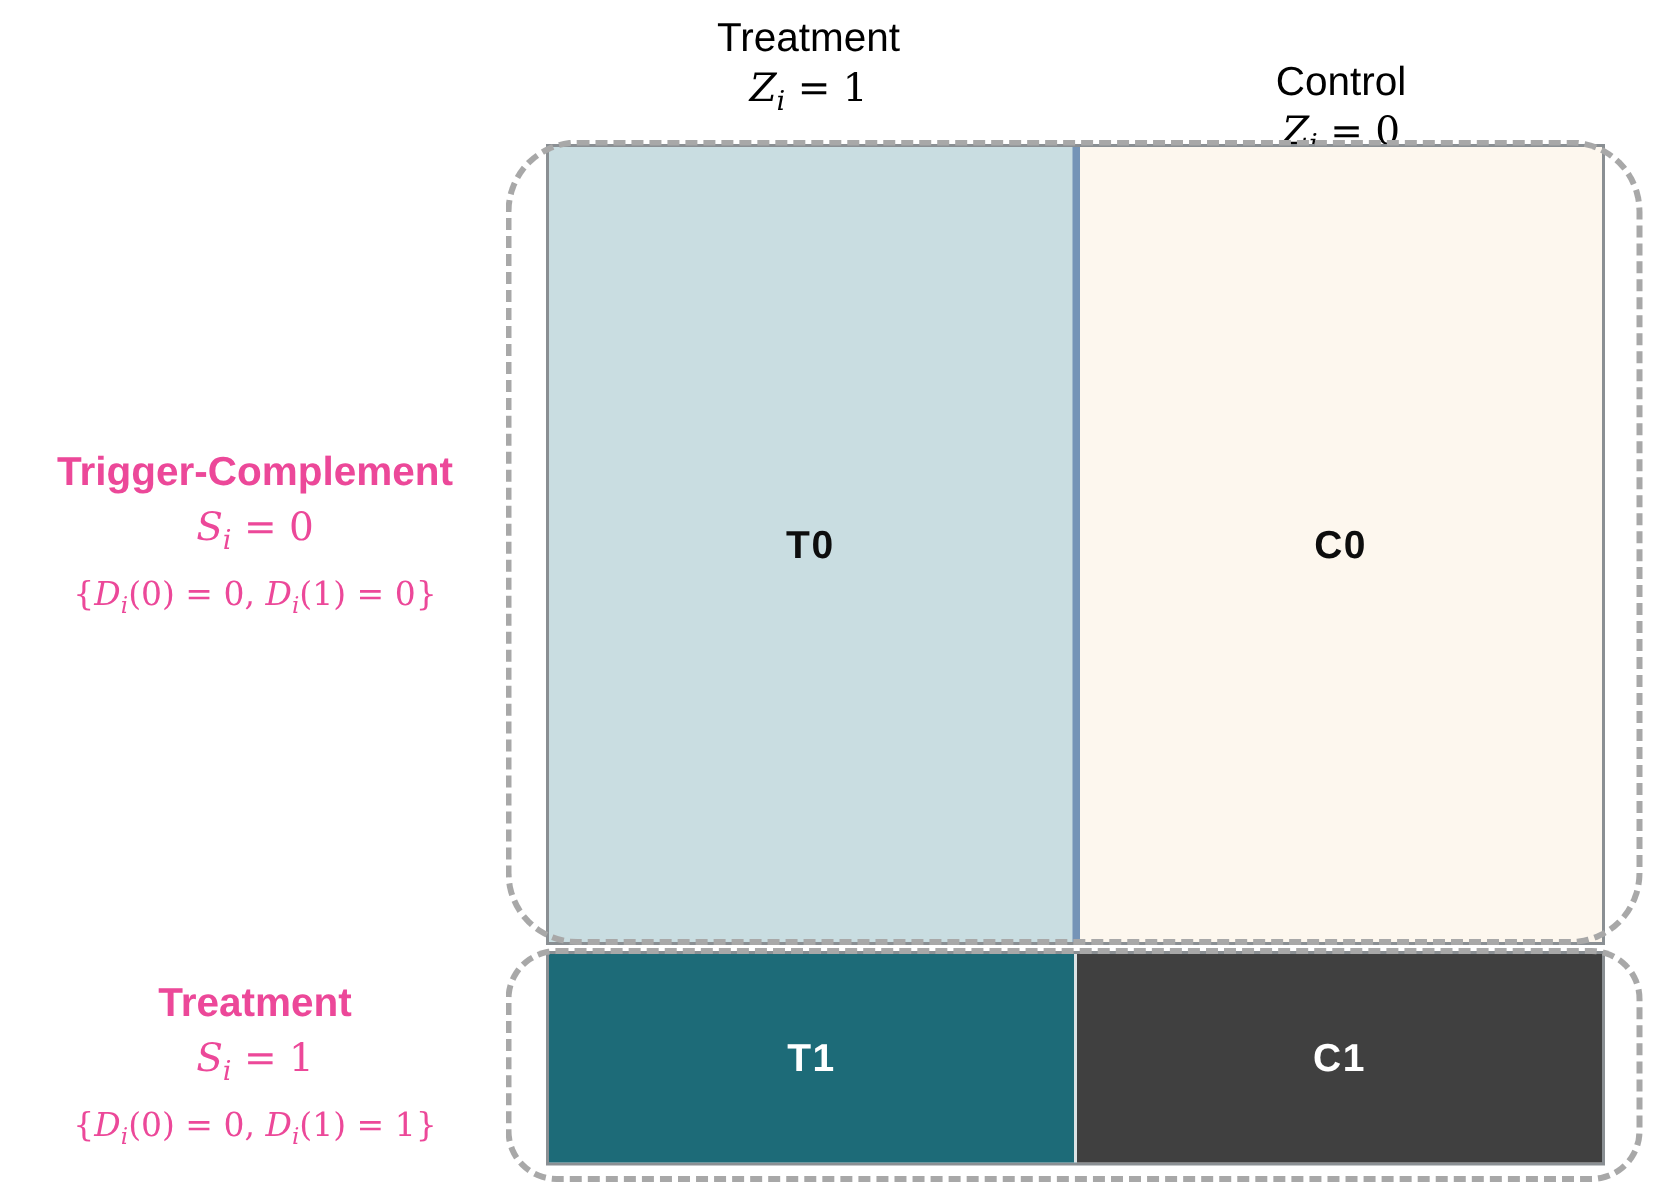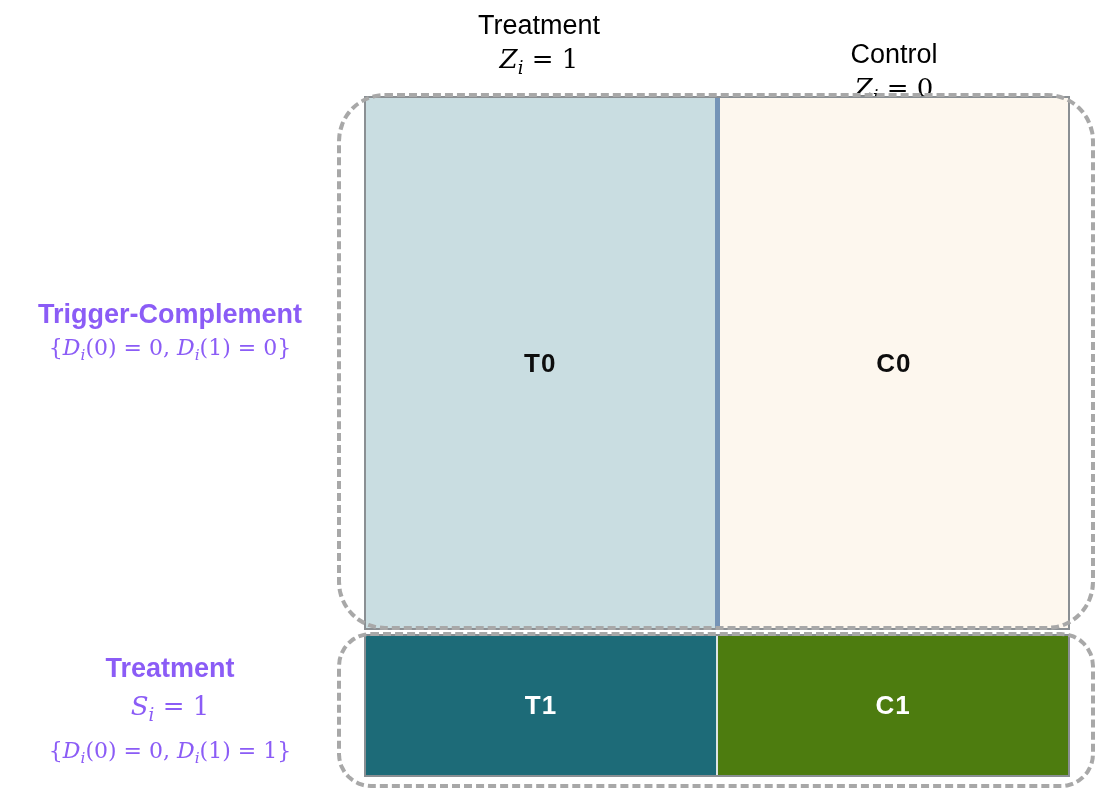--- a/index.html
+++ b/index.html
@@ -35,21 +35,21 @@
     font-size: 26px;
     line-height: 34px;
   }
 
   
   .row-label {
     position: absolute;
     left: 0;
     width: 340px;
     text-align: center;
-    color: #8b5cf6;
+    color: #ec4899;
   }
   .row-label-0 { top: 296px; }
   .row-label-1 { top: 650px; }
   .row-title {
     font-size: 27px;
     font-weight: 700;
     line-height: 36px;
   }
   .row-math {
     font-family: "DejaVu Serif", serif;
@@ -120,20 +120,21 @@
     <div class="col-title">Treatment</div>
     <div class="col-math"><i>Z</i><sub><i>i</i></sub> = 1</div>
   </div>
   <div class="col-header col-header-1">
     <div class="col-title">Control</div>
     <div class="col-math"><i>Z</i><sub><i>i</i></sub> = 0</div>
   </div>
 
   <div class="row-label row-label-0">
     <div class="row-title">Trigger-Complement</div>
+    <div class="row-math"><i>S</i><sub><i>i</i></sub> = 0</div>
     <div class="row-potential">{<i>D</i><sub><i>i</i></sub>(0) = 0, <i>D</i><sub><i>i</i></sub>(1) = 0}</div>
   </div>
   <div class="row-label row-label-1">
     <div class="row-title">Treatment</div>
     <div class="row-math"><i>S</i><sub><i>i</i></sub> = 1</div>
     <div class="row-potential">{<i>D</i><sub><i>i</i></sub>(0) = 0, <i>D</i><sub><i>i</i></sub>(1) = 1}</div>
   </div>
 
   <div class="grid-row grid-row-top">
     <div class="cell divider-blue" style="background-color: rgb(201, 221, 225);">
@@ -141,21 +142,21 @@
     </div>
     <div class="cell" style="background-color: rgb(253, 247, 238);">
       <span class="cell-label" style="color: rgb(13, 13, 13);">C0</span>
     </div>
   </div>
 
   <div class="grid-row grid-row-bottom">
     <div class="cell divider-light" style="background-color: rgb(29, 107, 120);">
       <span class="cell-label" style="color: rgb(255, 255, 255);">T1</span>
     </div>
-    <div class="cell" style="background-color: #4d7c0f; justify-content: center;">
+    <div class="cell" style="background-color: #404040; justify-content: center;">
       <span class="cell-label" style="color: rgb(255, 255, 255);">C1</span>
     </div>
   </div>
 
   <div class="dash-rect dash-rect-top" style="border-color: rgb(168, 168, 168);"></div>
   <div class="dash-rect dash-rect-bottom" style="border-color: rgb(168, 168, 168);"></div>
 
 </div>
 
 </body></html>

